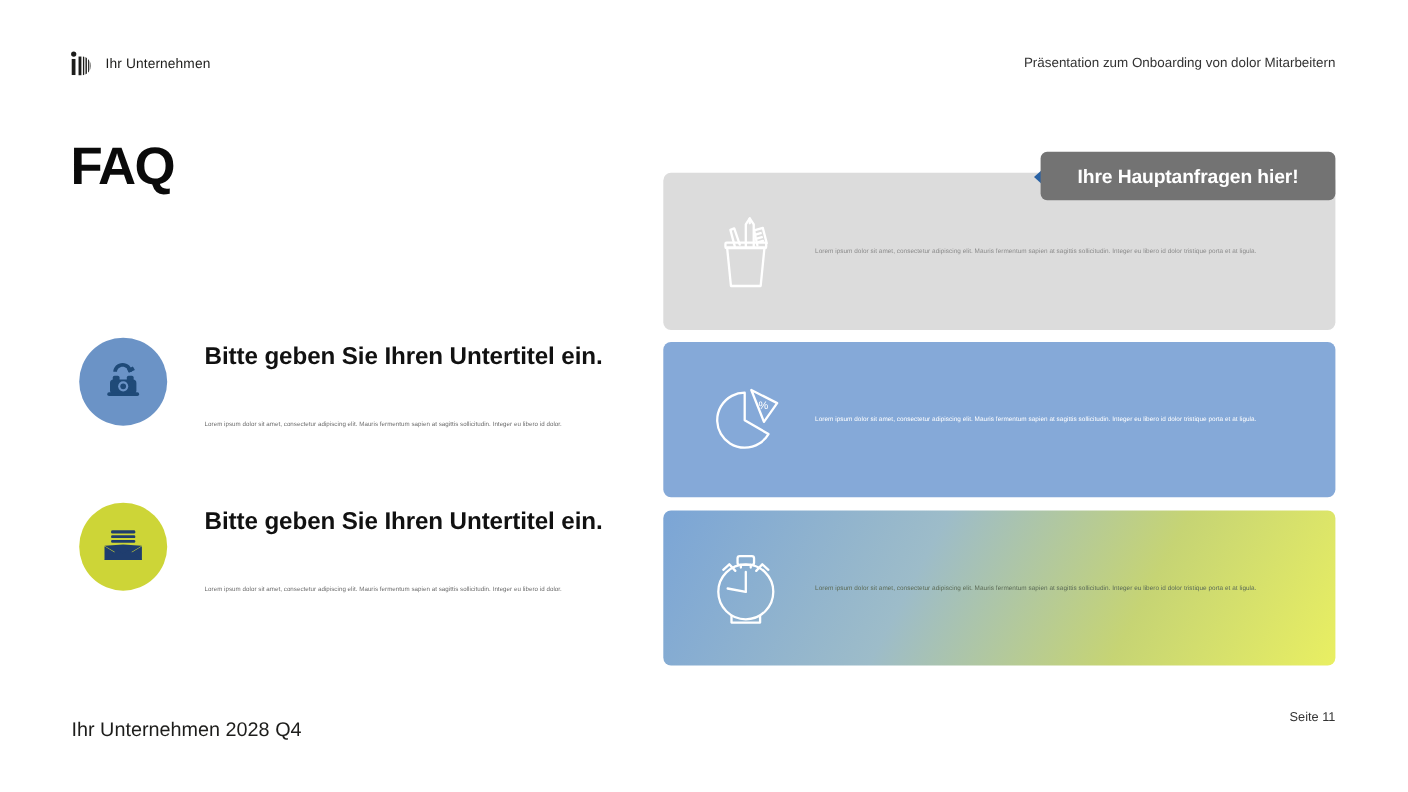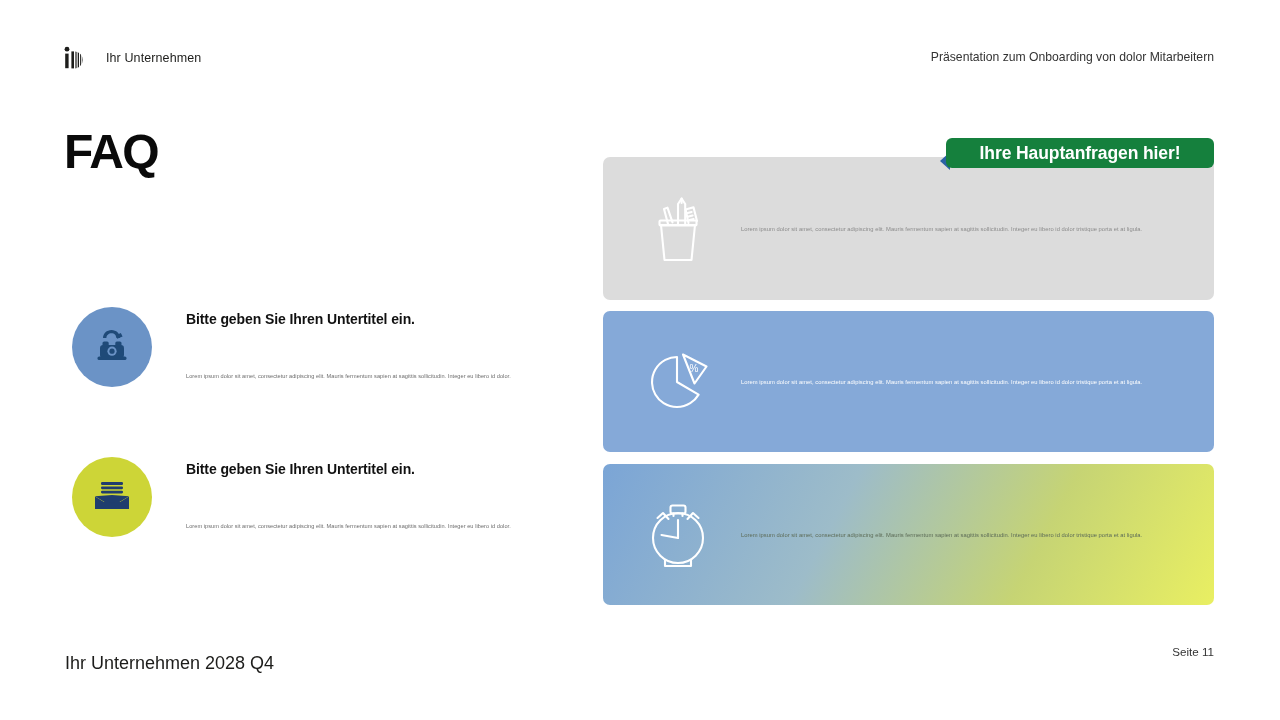--- a/index.html
+++ b/index.html
@@ -20,21 +20,21 @@
     background: #ffffff;
   }
 
   
   .header-left {
     position: absolute;
     left: 64px;
     top: 46px;
     display: flex;
     align-items: center;
-    gap: 20px;
+    gap: 10px;
   }
   .logo-mark {
     width: 22px;
     height: 24px;
     display: block;
   }
   .brand-name {
     font-size: 12.5px;
     color: #1d1d1b;
     letter-spacing: .1px;
@@ -93,21 +93,21 @@
   .circle.blue { background: #6b93c6; }
   .circle.lime { background: #cdd537; }
 
   .feature-text {
     position: absolute;
     left: 122px;
     top: 4px;
     width: 360px;
   }
   .feature-title {
-    font-size: 14px;
+    font-size: 22px;
     font-weight: bold;
     color: #111111;
     letter-spacing: -.1px;
     white-space: nowrap;
   }
   .feature-desc {
     margin-top: 46px;
     font-size: 5.6px;
     color: #6c6c6c;
     letter-spacing: .05px;
@@ -158,22 +158,22 @@
     left: 940px;
     top: 138px;
     width: 274px;
     height: 46px;
   }
   .callout-body {
     position: absolute;
     left: 6px;
     top: 0;
     right: 0;
-    height: 30px;
-    background: #15803d;
+    height: 44px;
+    background: #737373;
     border-radius: 6px 6px 6px 6px;
     display: flex;
     align-items: center;
     justify-content: center;
   }
   .callout-tail {
     position: absolute;
     left: 0;
     top: 14px;
     width: 0;

